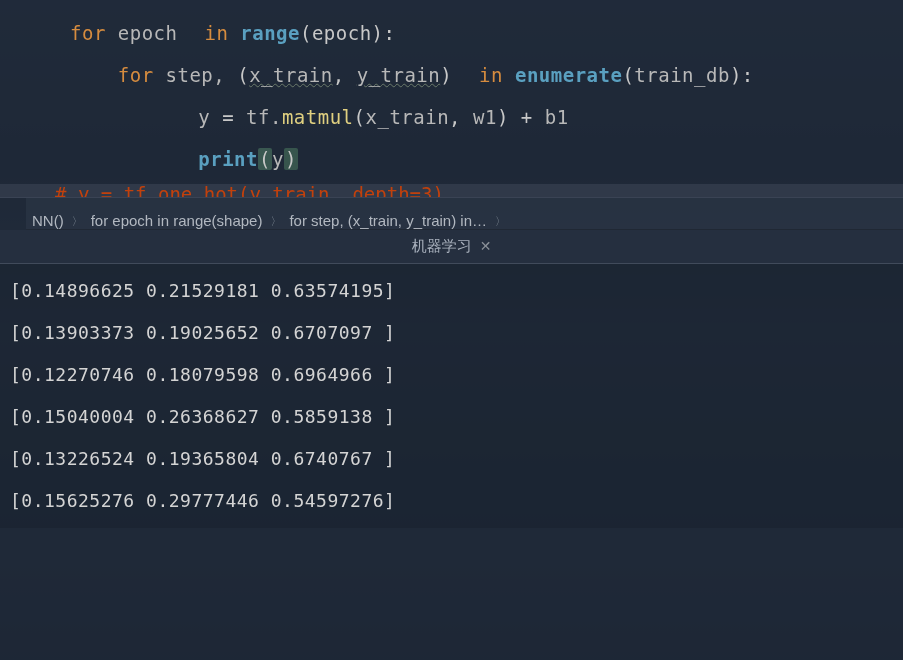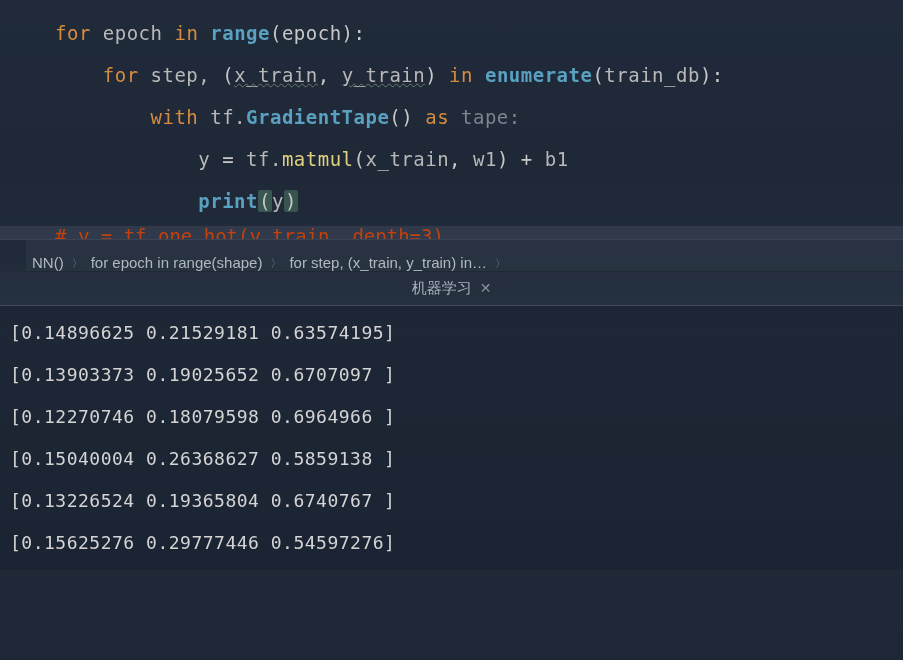--- a/index.html
+++ b/index.html
@@ -19,21 +19,21 @@
       z-index: 0;
     }
     .code-editor {
       position: relative;
       z-index: 1;
       padding: 12px 0 0 55px;
       font-size: 19px;
       line-height: 42px;
       letter-spacing: 0.5px;
     }
-    .kw-orange { color: #d68c3f; }
+    .kw-orange { color: #d68c3f; margin-left: 15px; }
     .fn-yellow { color: #e0d080; }
     .fn-cyan { color: #5aa0c0; font-weight: bold; }
     .paren { color: #c8c8c8; }
     .ident { color: #b8b8b8; }
     .op { color: #c8c8c8; }
     .str { color: #7a8590; }
     .underline-wave { text-decoration: underline wavy #6a7a6a; text-decoration-thickness: 1px; }
     .hl-paren { background: rgba(100, 160, 120, 0.4); border-radius: 2px; padding: 0 1px; }
     .hl-paren2 { background: rgba(80, 130, 100, 0.5); border-radius: 2px; padding: 0 1px; }
     .code-line { white-space: pre; }
@@ -104,21 +104,20 @@
     .console-line { white-space: pre; }
   </style>
 </head>
 <body>
 
 <div class="bg-overlay"></div>
 
 <div class="code-editor">
   <div class="code-line"><span class="kw-orange">for</span> <span class="ident">epoch</span> <span class="kw-orange">in</span> <span class="fn-cyan">range</span><span class="paren">(epoch):</span></div>
   <div class="code-line">    <span class="kw-orange">for</span> <span class="ident">step,</span> <span class="paren">(</span><span class="ident underline-wave">x_train</span><span class="paren">, </span><span class="ident underline-wave">y_train</span><span class="paren">)</span> <span class="kw-orange">in</span> <span class="fn-cyan">enumerate</span><span class="paren">(</span><span class="ident">train_db</span><span class="paren">):</span></div>
-  <div class="code-line">        <span class="kw-orange">with</span> <span class="ident">tf.</span><span class="fn-cyan">GradientTape</span><span class="paren">()</span> <span class="kw-orange">as</span> <span class="str">tape:</span></div>
   <div class="code-line">            <span class="ident">y</span> <span class="op">=</span> <span class="ident">tf.</span><span class="fn-yellow">matmul</span><span class="paren">(</span><span class="ident">x_train</span><span class="paren">, </span><span class="ident">w1</span><span class="paren">)</span> <span class="op">+</span> <span class="ident">b1</span></div>
   <div class="code-line">            <span class="fn-cyan">print</span><span class="paren hl-paren">(</span><span class="ident">y</span><span class="paren hl-paren2">)</span></div>
 </div>
 
 <div class="faded-line"><span>#            y = tf.one_hot(y_train, depth=3)</span></div>
 
 <div class="breadcrumb">
   <span class="bc-item">NN()</span>
   <span class="bc-sep">〉</span>
   <span class="bc-item">for epoch in range(shape)</span>

